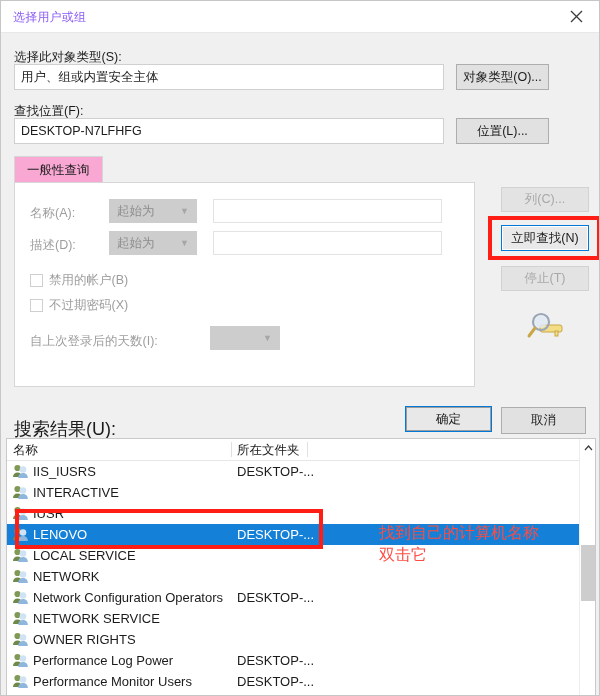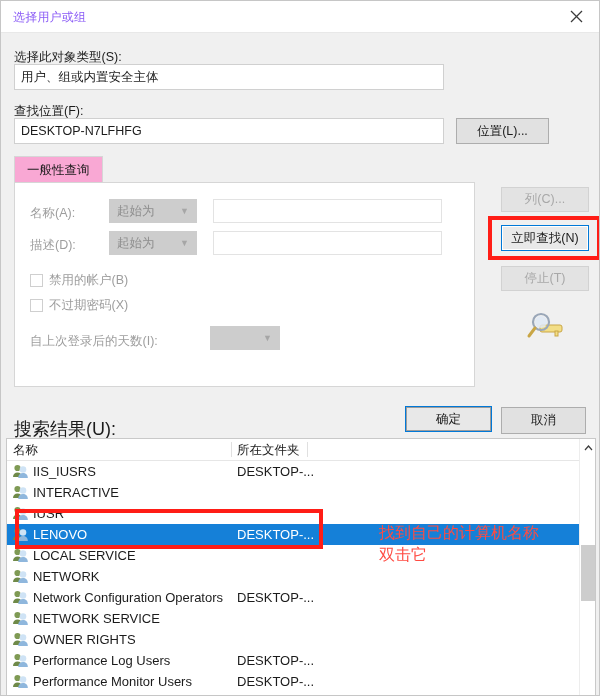--- a/index.html
+++ b/index.html
@@ -240,20 +240,21 @@
     <div class="close-btn">
       <svg width="13" height="13" viewBox="0 0 13 13" aria-hidden="true">
         <line x1="1" y1="1" x2="12" y2="12" stroke="#3b3b3b" stroke-width="1.3"></line>
         <line x1="12" y1="1" x2="1" y2="12" stroke="#3b3b3b" stroke-width="1.3"></line>
       </svg>
     </div>
   </div>
 
   <div class="lbl" style="left:13px; top:48px;">选择此对象类型(S):</div>
   <div class="txtbox readonlybox" style="left:13px; top:63px; width:430px; height:26px;">用户、组或内置安全主体</div>
+  <div class="btn" style="left:455px; top:63px; width:93px; height:26px;">对象类型(O)...</div>
 
   <div class="lbl" style="left:13px; top:102px;">查找位置(F):</div>
   <div class="txtbox readonlybox" style="left:13px; top:117px; width:430px; height:26px;">DESKTOP-N7LFHFG</div>
   <div class="btn" style="left:455px; top:117px; width:93px; height:26px;">位置(L)...</div>
 
   <div class="tabstrip">
     <div class="tab">一般性查询</div>
   </div>
   <div class="tabpanel">
 
@@ -404,21 +405,21 @@
           <span class="rname">OWNER RIGHTS</span>
           <span class="rfolder"></span>
         </div>
         <div class="row">
           <span class="ricon"><svg width="17" height="16" viewBox="0 0 17 16" aria-hidden="true">
               <circle cx="5.5" cy="5" r="3.1" fill="#7f9a54"></circle>
               <path d="M1 14c0-3 2-4.6 4.5-4.6S10 11 10 14z" fill="#6f8a48"></path>
               <circle cx="11" cy="6.5" r="3.3" fill="#cfe3f5"></circle>
               <path d="M6.2 15c0-3.1 2.1-4.9 4.8-4.9s4.8 1.8 4.8 4.9z" fill="#8fb7dd"></path>
             </svg></span>
-          <span class="rname">Performance Log Users</span>
+          <span class="rname">Performance Log Power</span>
           <span class="rfolder">DESKTOP-...</span>
         </div>
         <div class="row">
           <span class="ricon"><svg width="17" height="16" viewBox="0 0 17 16" aria-hidden="true">
               <circle cx="5.5" cy="5" r="3.1" fill="#7f9a54"></circle>
               <path d="M1 14c0-3 2-4.6 4.5-4.6S10 11 10 14z" fill="#6f8a48"></path>
               <circle cx="11" cy="6.5" r="3.3" fill="#cfe3f5"></circle>
               <path d="M6.2 15c0-3.1 2.1-4.9 4.8-4.9s4.8 1.8 4.8 4.9z" fill="#8fb7dd"></path>
             </svg></span>
           <span class="rname">Performance Monitor Users</span>

